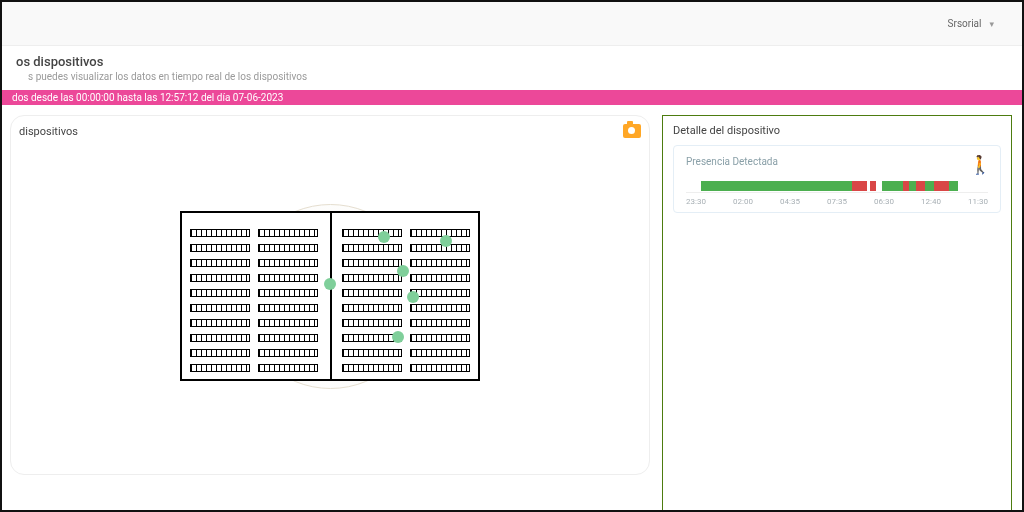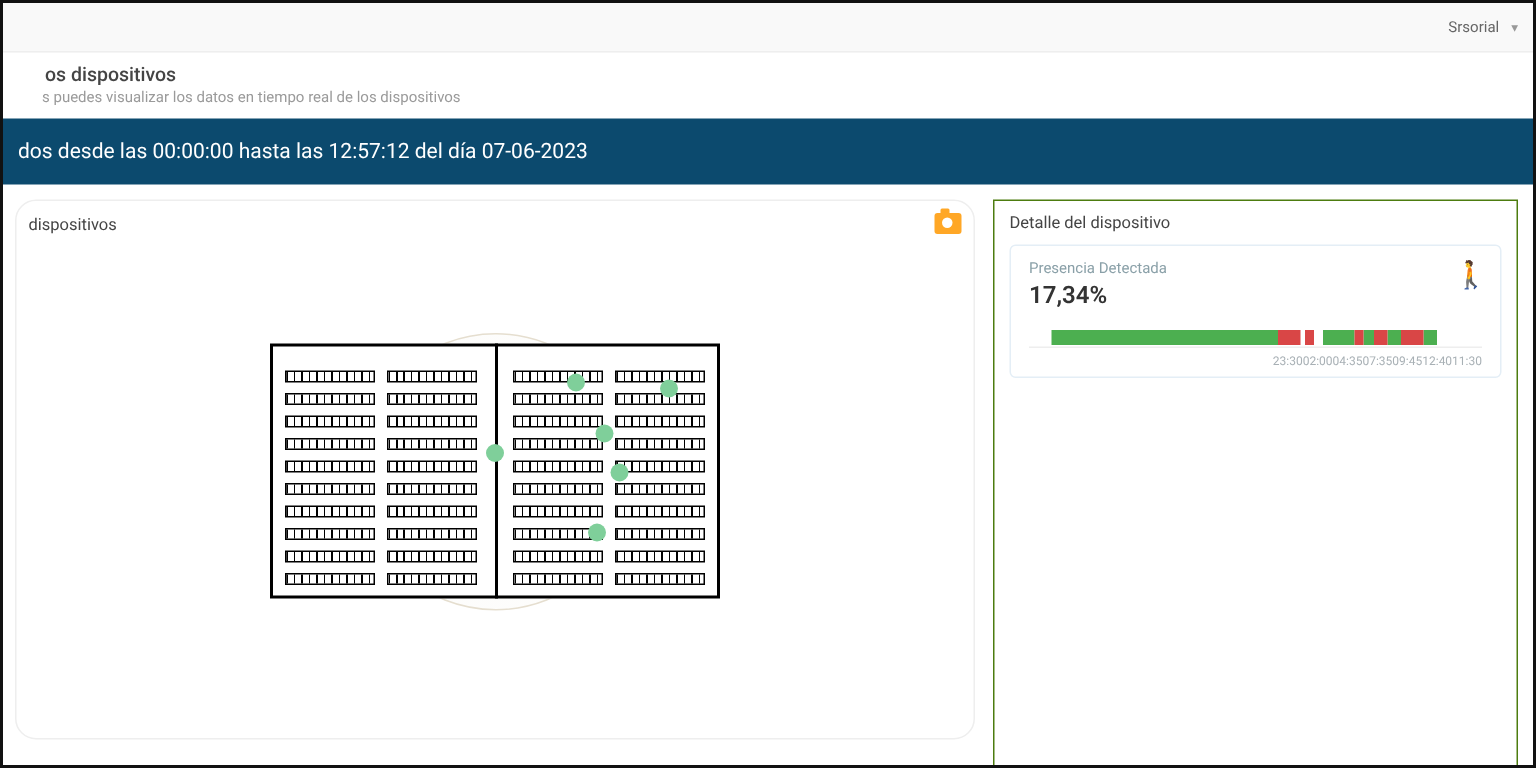--- a/index.html
+++ b/index.html
@@ -7,51 +7,51 @@
     font-family: -apple-system, BlinkMacSystemFont, "Segoe UI", Roboto, Arial, sans-serif;
     background: #fff;
     color: #333;
     font-size: 12px;
     width: 1024px;
     height: 512px;
     overflow: hidden;
     border: 2px solid #111;
   }
   .topbar {
-    height: 33px;
+    height: 44px;
     border-bottom: 1px solid #eee;
     background: #f9f9f9;
     display: flex;
     align-items: center;
     justify-content: flex-end;
-    padding: 0 10px;
+    padding: 0 28px;
     font-size: 10px;
     color: #666;
   }
   .topbar .user { margin-right: 4px; }
   .topbar .chev { margin-left: 4px; font-size: 9px; color: #999; }
   .page {
     padding: 8px 0 0 0;
   }
   .page-title {
     font-size: 13px;
     font-weight: 500;
     color: #444;
-    padding: 0 28px;
+    padding: 0 14px;
   }
   .page-sub {
     font-size: 10px;
     color: #9a9a9a;
     padding: 2px 10px 8px 26px;
   }
   .blue-bar {
-    background: #0c4a6e;
+    background: #ec4899;
     color: #fff;
-    font-size: 14px;
-    padding: 14px 10px;
+    font-size: 10px;
+    padding: 2px 10px;
   }
   .content {
     display: flex;
     gap: 12px;
     padding: 10px 10px 0 8px;
   }
   .panel-left {
     flex: 0 0 640px;
     border: 1px solid #eee;
     border-radius: 14px;
@@ -186,21 +186,21 @@
     border-bottom: 1px solid #eee;
   }
   .seg {
     position: absolute;
     top: 2px; height: 10px;
   }
   .seg.green { background: #4caf50; }
   .seg.red { background: #d94646; }
   .chart-axis {
     display: flex;
-    justify-content: flex-end;
+    justify-content: space-between;
     font-size: 8px;
     color: #a8b0b5;
     margin-top: 4px;
   }
 </style>
 </head>
 <body>
 
 <div class="topbar">
   <span class="user">Srsorial</span>
@@ -275,41 +275,40 @@
         </div>
       </div>
     </div>
 
     <div class="panel-right">
       <div class="panel-header">
         <span>Detalle del dispositivo</span>
       </div>
       <div class="detail-card">
         <div class="detail-label">Presencia Detectada</div>
-        <div class="detail-value">17,34%</div>
         <div class="walk-icon">🚶</div>
         <div class="chart">
           <div class="chart-track" id="chart-track">
               <div class="seg green" style="left: 5%; width: 50%;"></div>
               <div class="seg green" style="left: 65%; width: 7%;"></div>
               <div class="seg green" style="left: 74%; width: 2%;"></div>
               <div class="seg green" style="left: 79%; width: 3%;"></div>
               <div class="seg green" style="left: 87%; width: 3%;"></div>
               <div class="seg red" style="left: 55%; width: 5%;"></div>
               <div class="seg red" style="left: 61%; width: 2%;"></div>
               <div class="seg red" style="left: 72%; width: 2%;"></div>
               <div class="seg red" style="left: 76%; width: 3%;"></div>
               <div class="seg red" style="left: 82%; width: 5%;"></div>
             </div>
           <div class="chart-axis" id="chart-axis">
               <span>23:30</span>
               <span>02:00</span>
               <span>04:35</span>
               <span>07:35</span>
-              <span>09:45</span>
+              <span>06:30</span>
               <span>12:40</span>
               <span>11:30</span>
             </div>
         </div>
       </div>
     </div>
 
   </div>
 </div>
 

